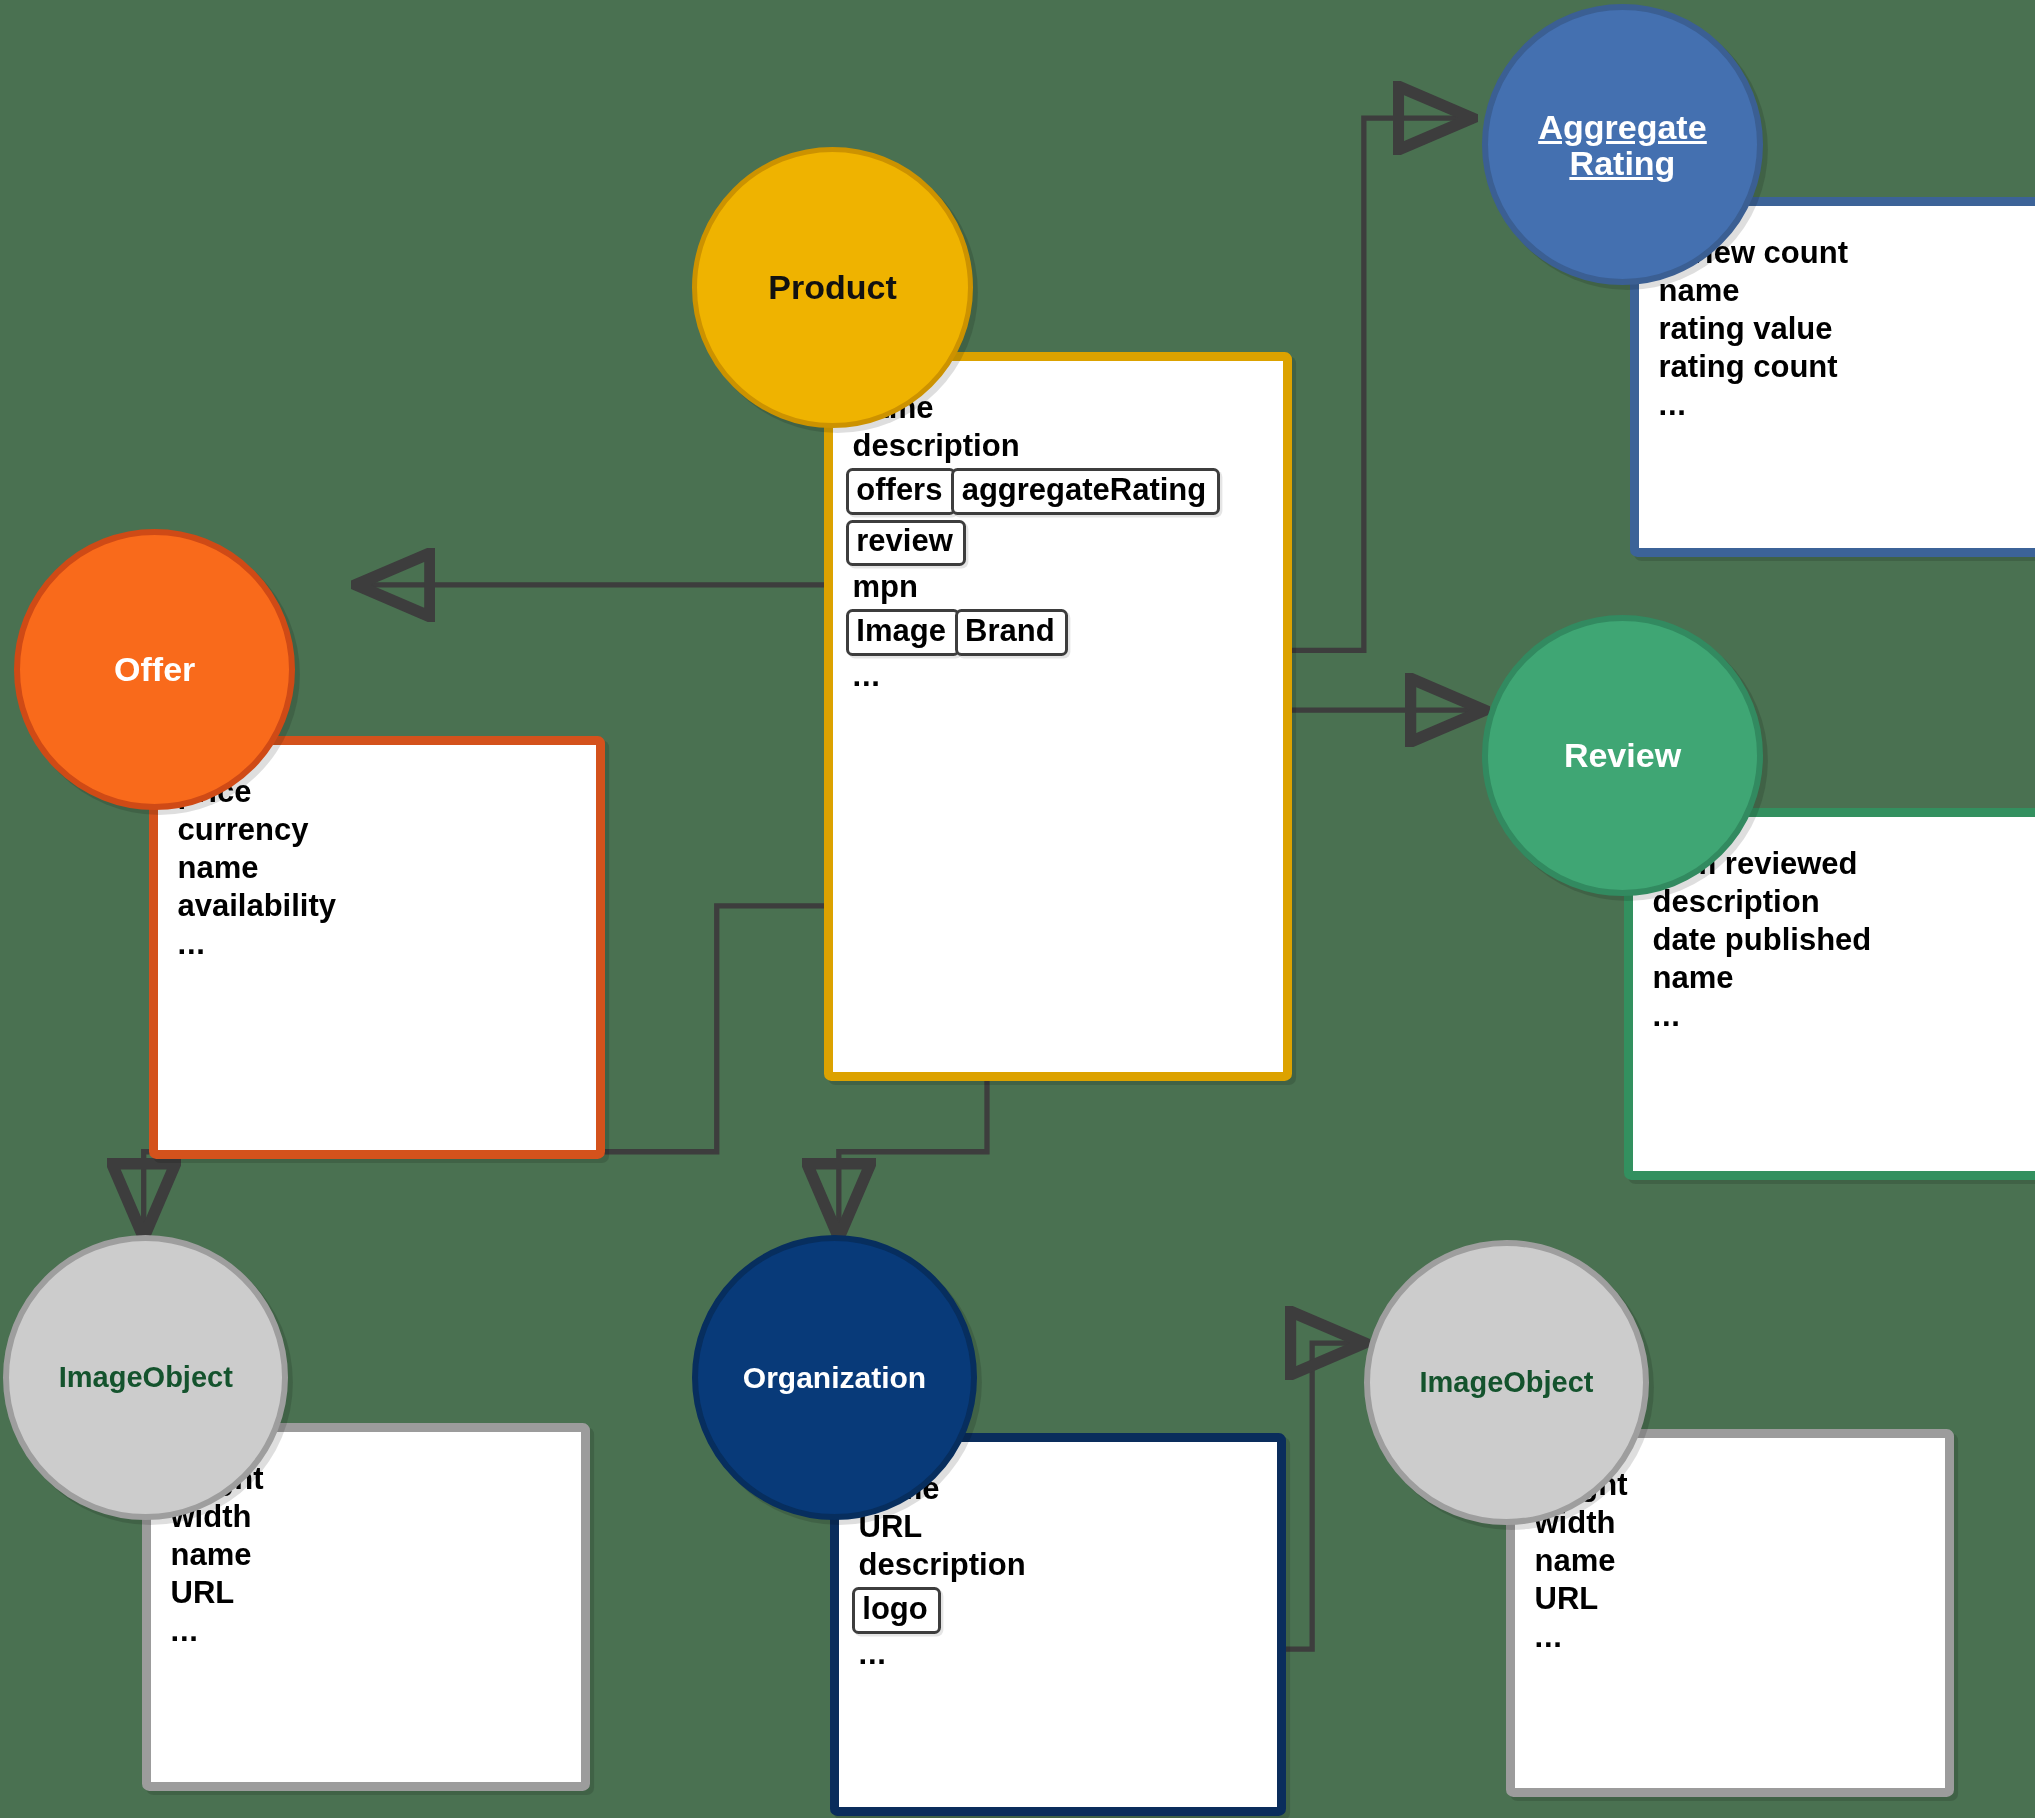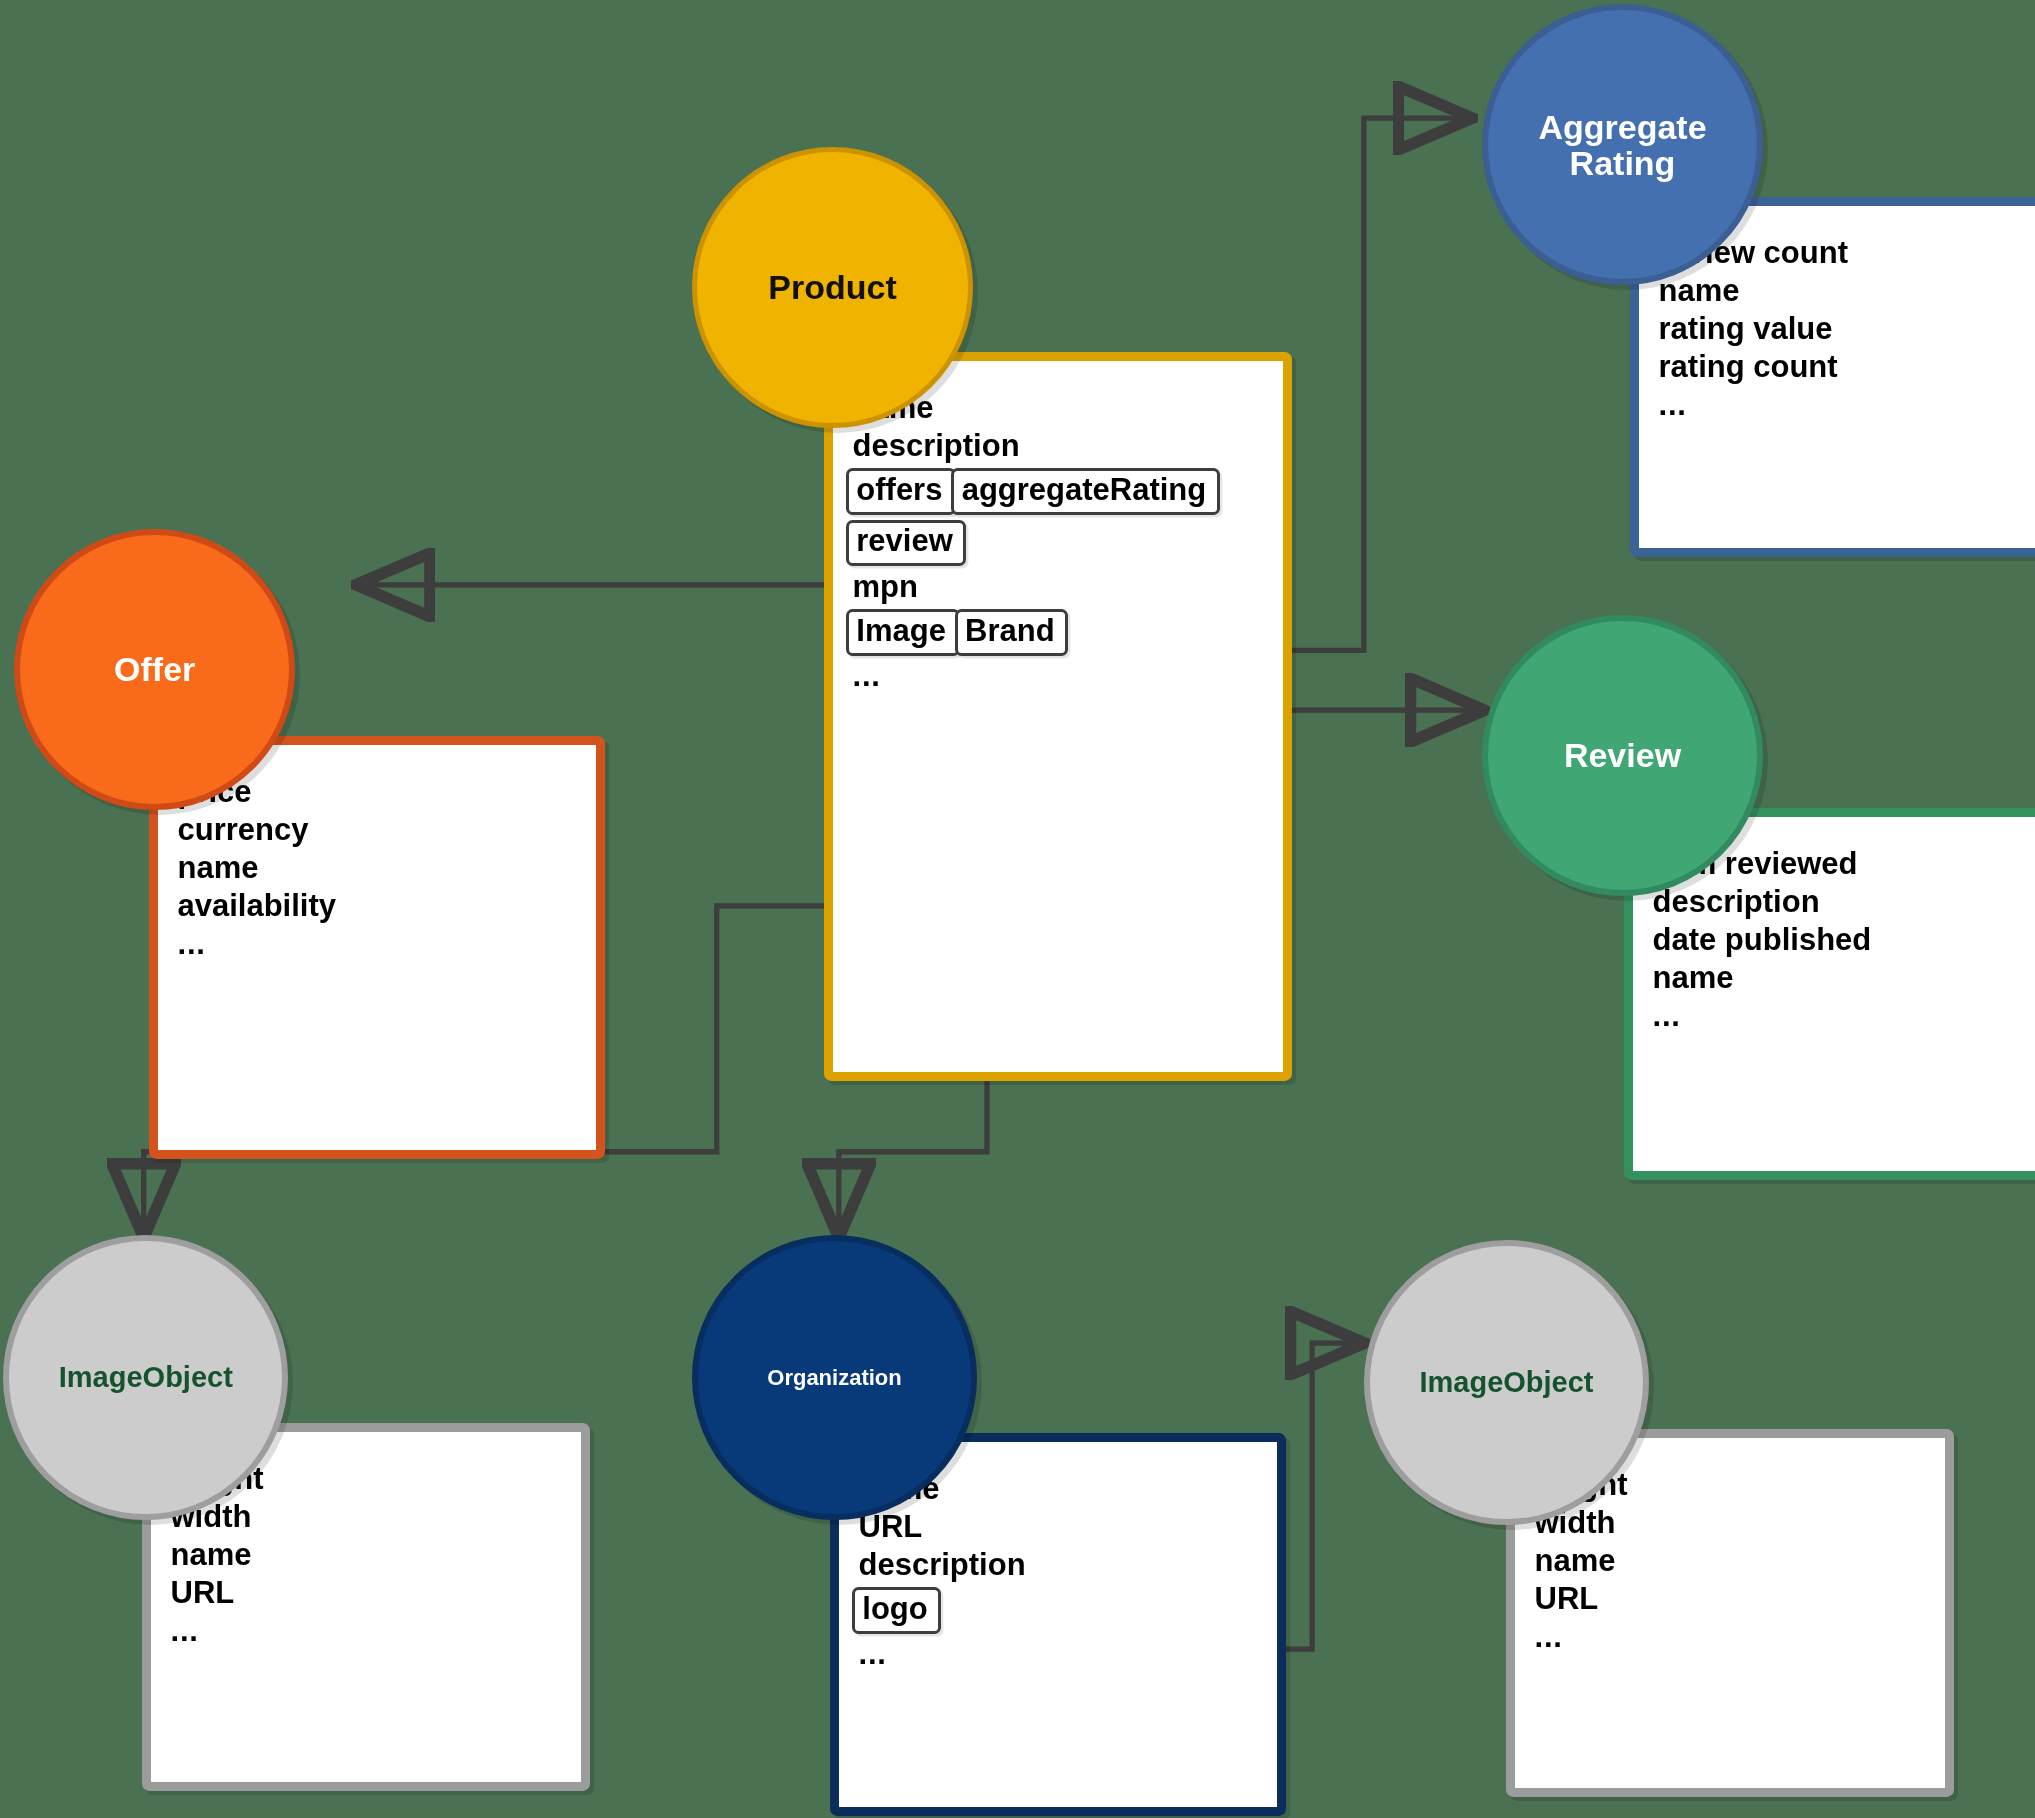--- a/index.html
+++ b/index.html
@@ -83,21 +83,21 @@
   
   .c-product  .bubble{ background:#efb300; border-color:#cc9200; border-width:5.7px; }
   .c-product  .bubble span{ color:#111111; }
   .c-product  .card{ border-color:#dca200; }
 
   .c-offer    .bubble{ background:#f96a1b; border-color:#cf4a16; border-width:6.5px; }
   .c-offer    .bubble span{ color:#ffffff; }
   .c-offer    .card{ border-color:#d4521c;margin-top:20px; }
 
   .c-agg      .bubble{ background:#4470b0; border-color:#3b5f93; border-width:6.5px; }
-  .c-agg      .bubble span{ color:#ffffff; }
+  .c-agg      .bubble span{ color:#ffffff;text-decoration:underline; }
   .c-agg      .card{ border-color:#3c6398; }
 
   .c-review   .bubble{ background:#3fa674; border-color:#328a60; border-width:6.5px; }
   .c-review   .bubble span{ color:#ffffff; }
   .c-review   .card{ border-color:#33905f; }
 
   .c-org      .bubble{ background:#083a79; border-color:#072e5e; border-width:6.5px; }
   .c-org      .bubble span{ color:#ffffff; }
   .c-org      .card{ border-color:#0a2d5c; }
 
@@ -215,21 +215,21 @@
     <div class="card" style="left:830px; top:1433px; width:456px; height:383px;">
       <div class="card-inner">
         <span class="attr">name</span>
         <span class="attr">URL</span>
         <span class="attr">description</span>
         <div class="attr-box"><span class="attr">logo</span></div>
         <span class="attr ell">...</span>
       </div>
     </div>
     <div class="bubble" style="left:692px; top:1235px; width:285px; height:285px;">
-      <span style="font-size:22px;">Organization</span>
+      <span style="font-size:30px;">Organization</span>
     </div>
   </div>
 
   <div class="node c-img">
     <div class="card" style="left:1506px; top:1429px; width:448px; height:368px;">
       <div class="card-inner">
         <span class="attr">height</span>
         <span class="attr">width</span>
         <span class="attr">name</span>
         <span class="attr">URL</span>

